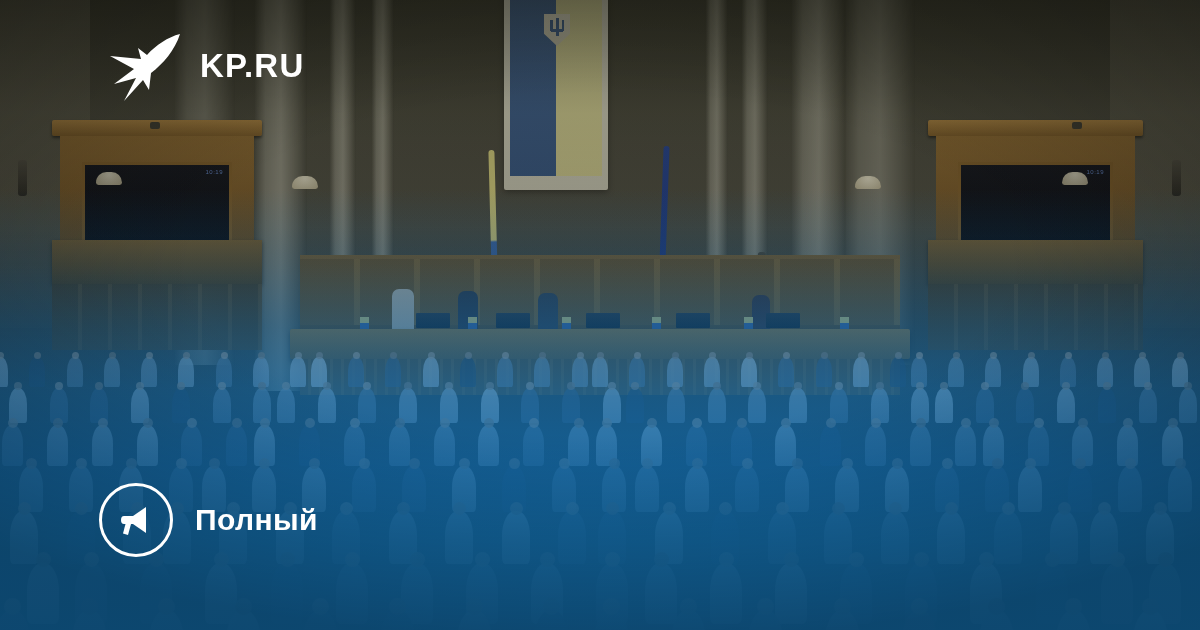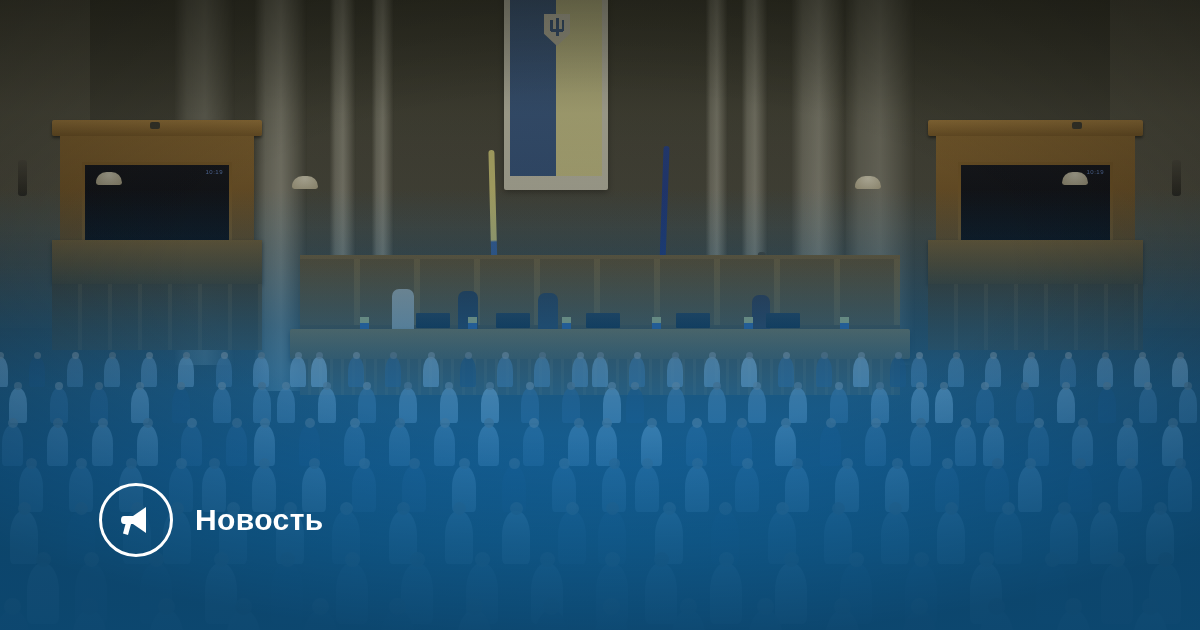--- a/index.html
+++ b/index.html
@@ -581,26 +581,32 @@
         <div class="head" style="left:1065px;top:268px;width:17px;height:17px;background:#c8a284;opacity:0.93;"></div>
         <div class="person" style="left:1133px;top:279.9px;width:35px;height:68px;background:#dfe3e6;opacity:0.93;"></div>
         <div class="head" style="left:1142px;top:268px;width:17px;height:17px;background:#b88f6f;opacity:0.93;"></div>
       </div>
 
     <div class="tint-dark"></div>
     <div class="tint-blue"></div>
     <div class="tint-vignette"></div>
   </div>
 
+  <div class="brand">
+    <svg class="brand-mark" viewBox="0 0 74 76">
+      <path fill="#ffffff" d="M72 6 C60 9 48 17 39 27 L30 20 L33 31 L2 28 L26 41 L6 56 L28 50 L16 73 L35 52 L41 62 L43 45 C55 36 67 22 72 6 Z"></path>
+    </svg>
+    <span class="brand-text">KP.RU</span>
+  </div>
 
 
   <div class="badge">
     <span class="badge-circle">
       <svg width="40" height="40" viewBox="0 0 40 40">
         <path fill="#ffffff" d="M30 7 L30 33 L17 24 L17 16 Z"></path>
         <path fill="#ffffff" d="M8 16 L17 16 L17 24 L8 24 C6 24 5 22.6 5 20 C5 17.4 6 16 8 16 Z"></path>
         <path fill="#ffffff" d="M9.5 24 L15 24 L12 35 L7 33.5 Z"></path>
       </svg>
     </span>
-    <span class="badge-label">Новость</span>
+    <span class="badge-label">Полный</span>
   </div>
 
 </div>
 
 </body></html>

